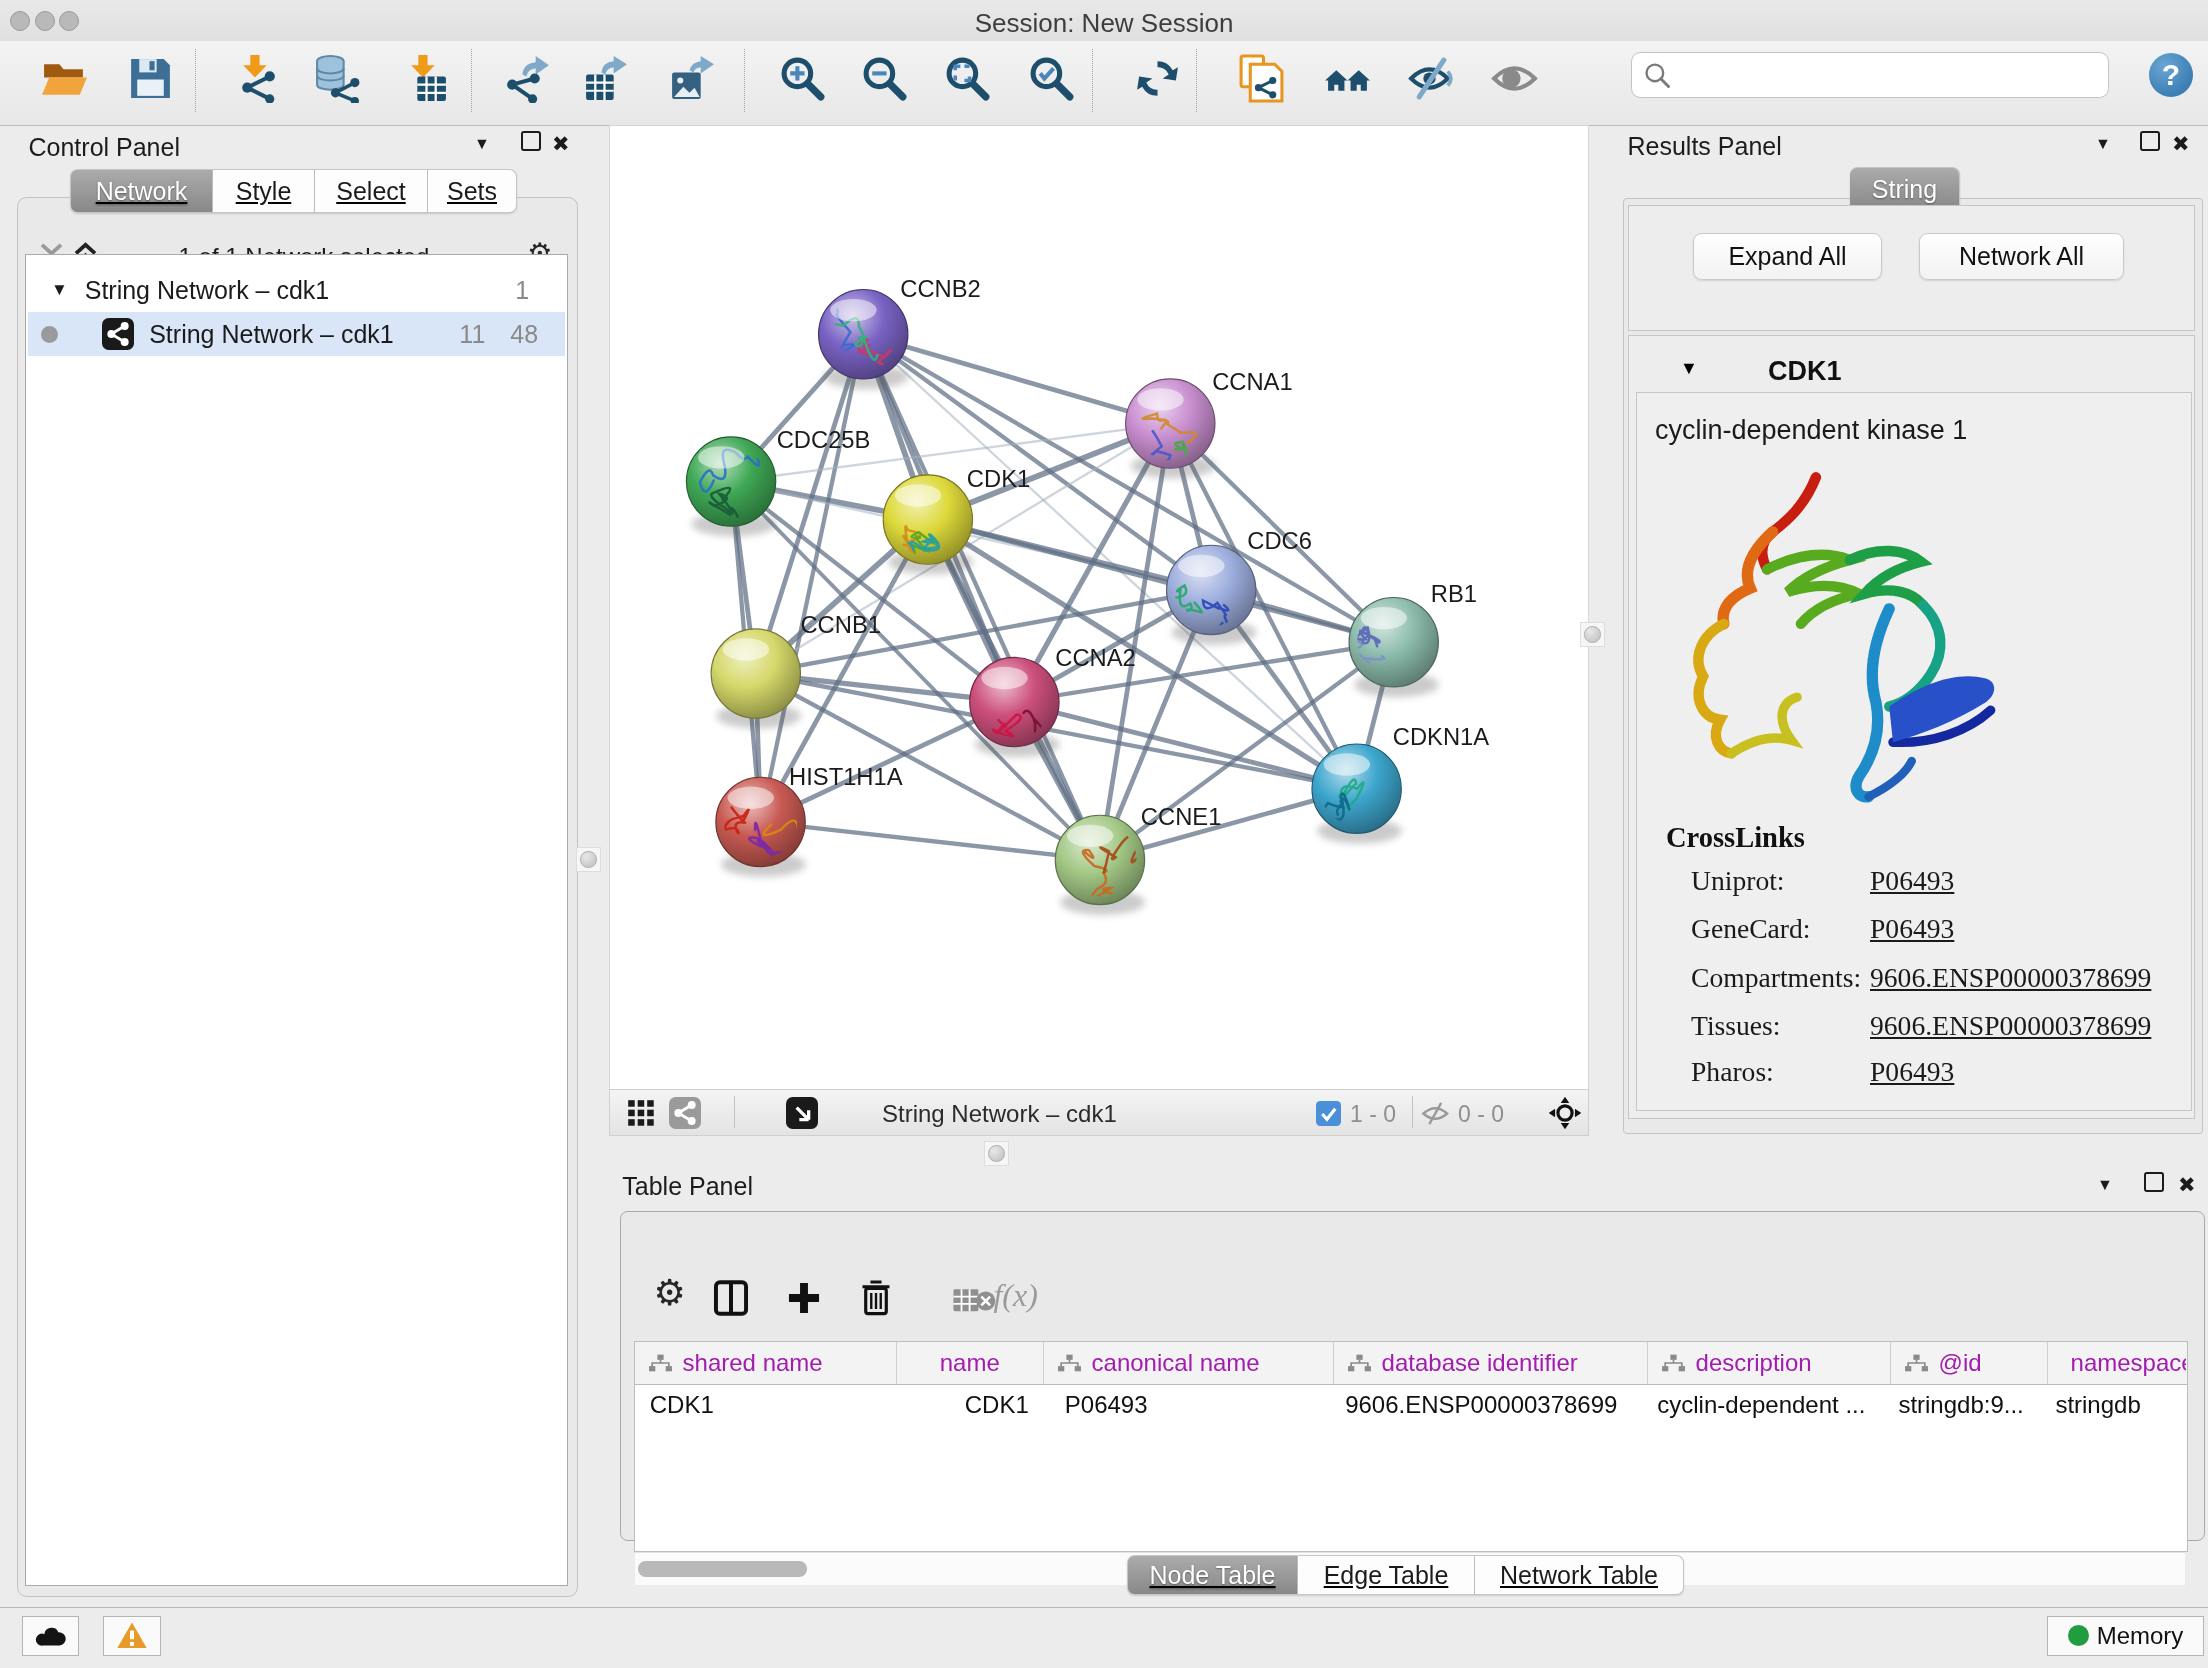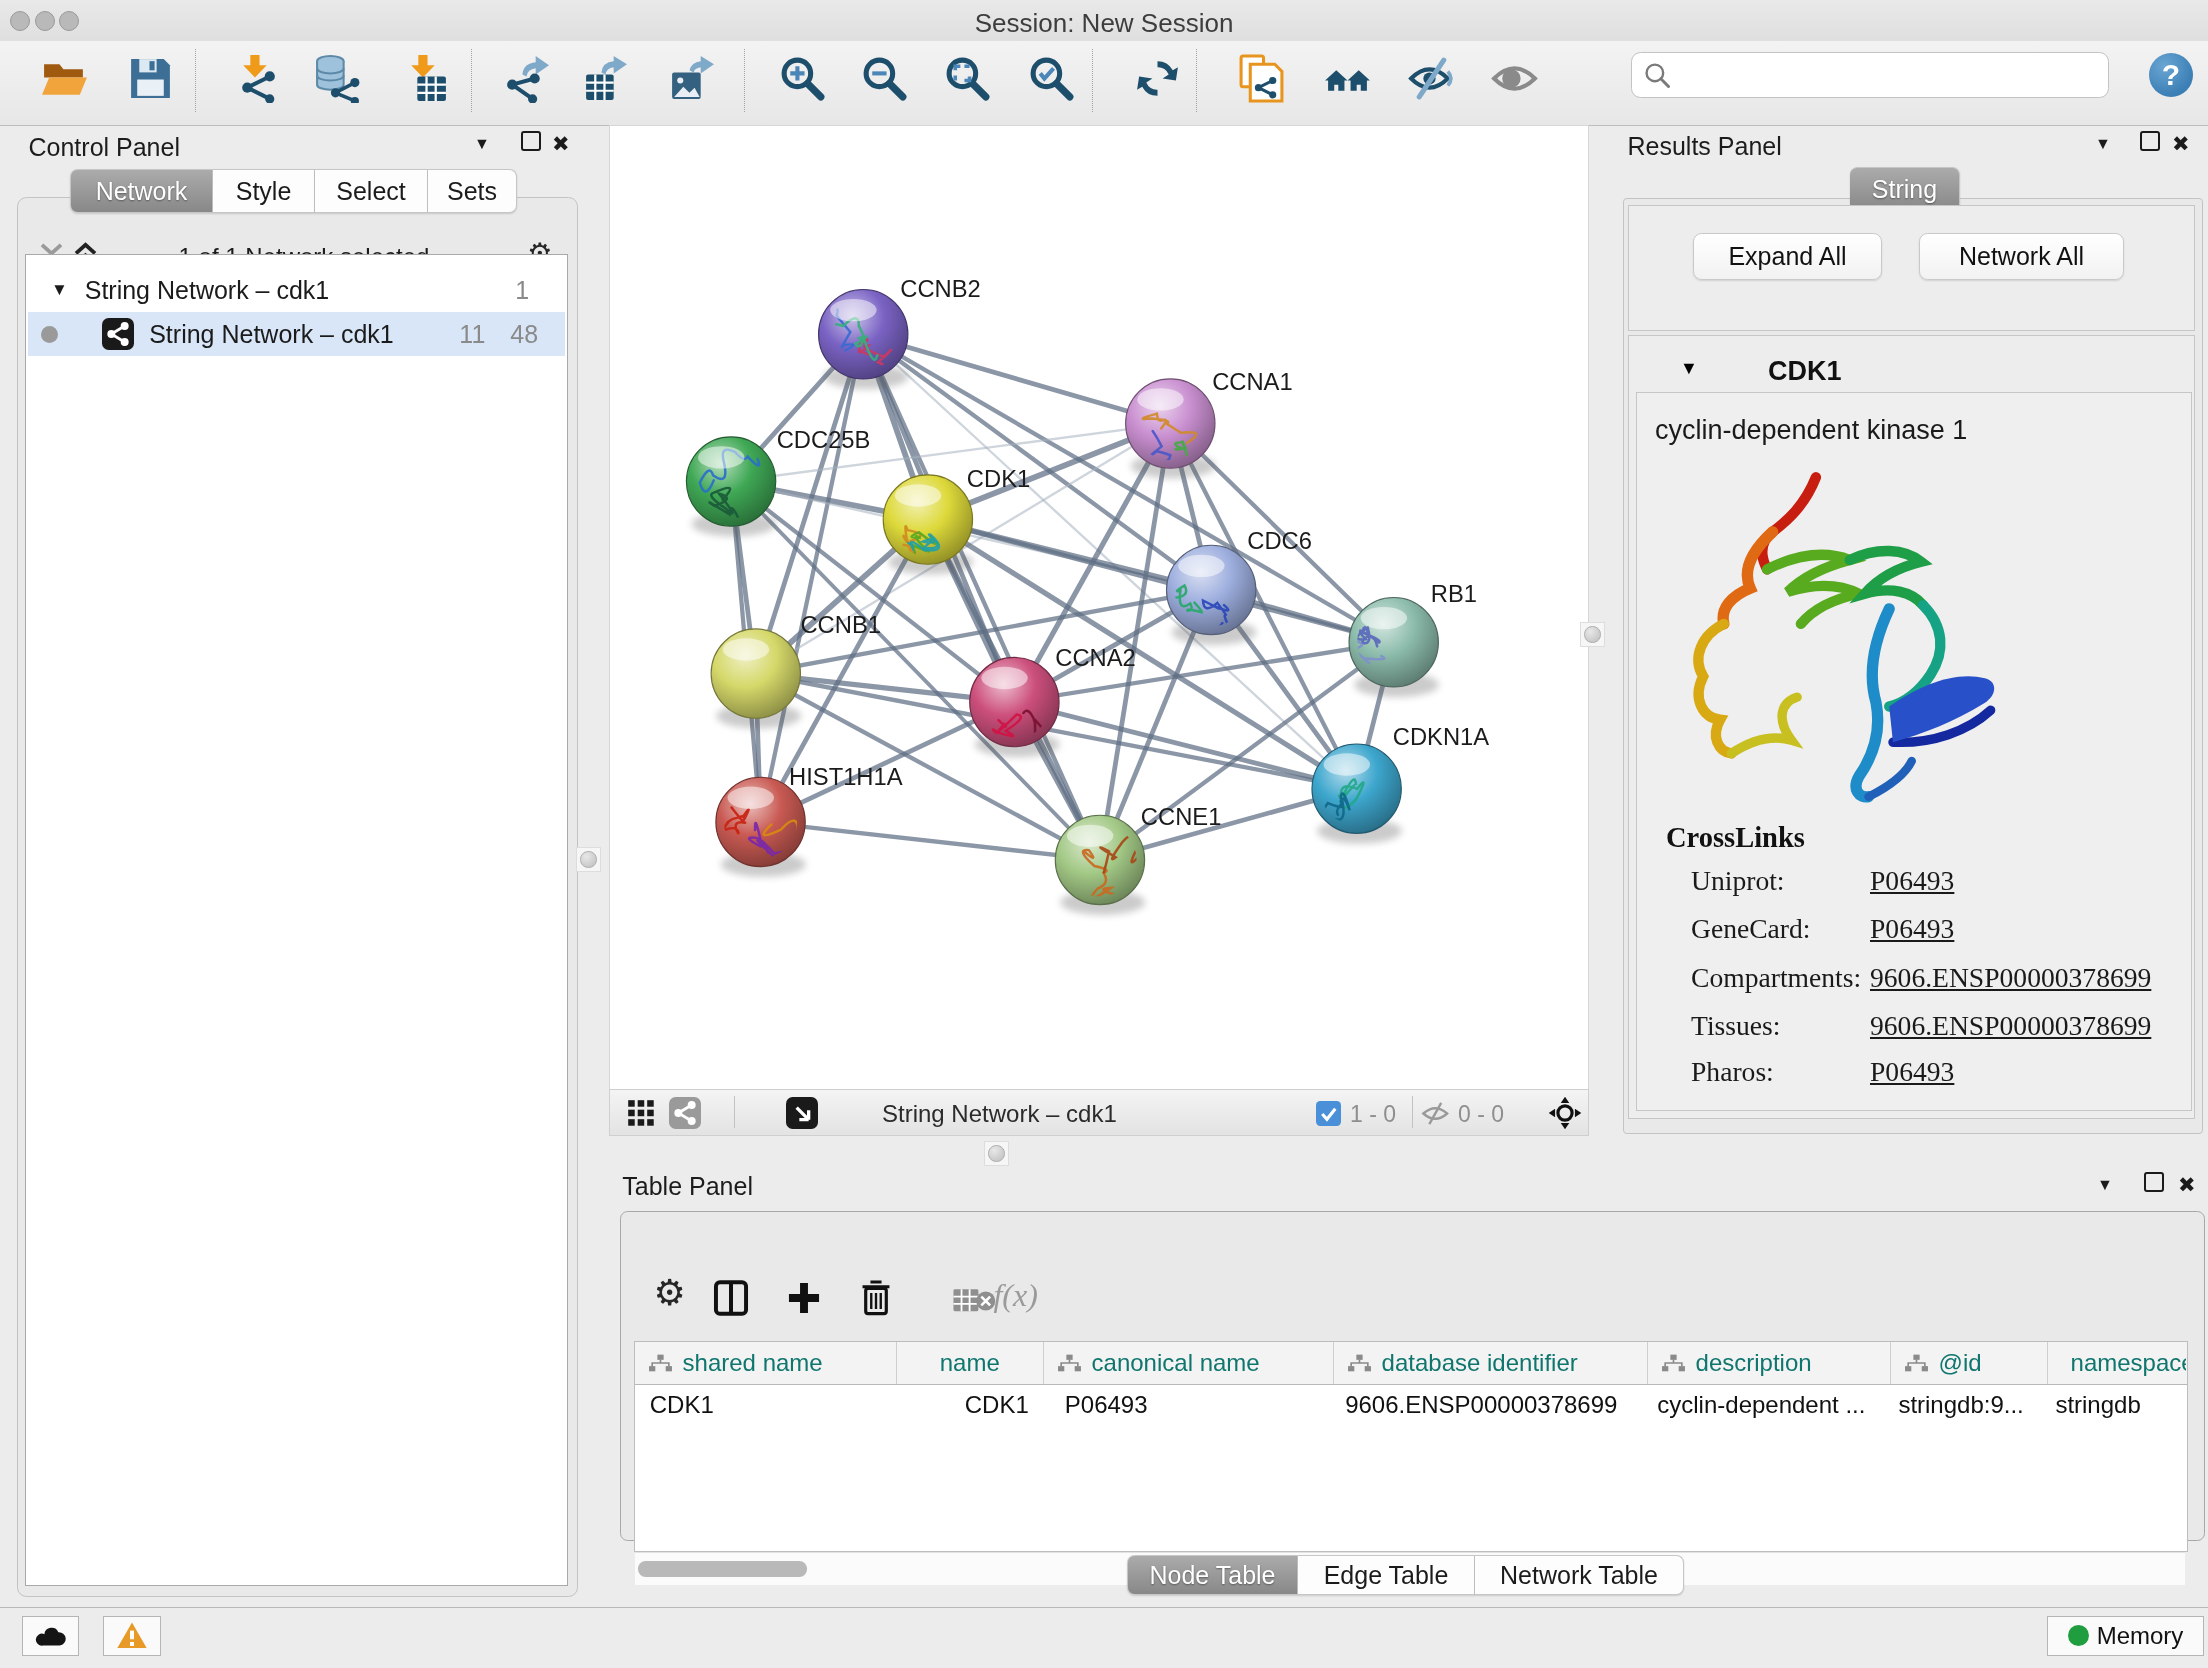--- a/index.html
+++ b/index.html
@@ -22,21 +22,21 @@
              border:1px solid #c3c3c3;border-radius:9.5px;}
   .searchbox input{position:absolute;left:49px;top:3.8px;width:409px;height:32px;border:none;outline:none;
                    font-size:23px;background:transparent;font-family:inherit;}
   .helpbtn{position:absolute;left:2149px;top:12.4px;width:44px;height:44px;border-radius:50%;
            background:radial-gradient(circle at 35% 30%, #6aa6d4, #3c7fb5 70%);color:#fff;font-size:30px;
            font-weight:bold;display:flex;align-items:center;justify-content:center;}
   
   .ptitle{font-size:25px;color:#1c1c1c;}
   .pctrl{position:absolute;top:5.7px;font-size:21px;color:#1b1b1b;line-height:25px;}
   .floatbox{display:inline-block;width:16px;height:16px;border:2.4px solid #1b1b1b;border-radius:2.9px;}
-  .tabs{display:flex;}
+  .tabs{display:flex;text-decoration:underline;}
   .tab{height:42px;background:#fdfdfd;border:1px solid #c6c6c6;border-left-width:0;
        display:flex;align-items:center;justify-content:center;font-size:25px;color:#1b1b1b;
        box-shadow:0 1px 1.9px rgba(0,0,0,.15);}
   .tab:first-child{border-left-width:1px;border-radius:7.6px 0 0 7.6px;}
   .tab:last-child{border-radius:0 7.6px 7.6px 0;}
   .tab.sel{background:linear-gradient(#ababab,#888);color:#fff;text-shadow:0 1px 1.9px rgba(0,0,0,.4);}
   .panelbox{position:absolute;background:#e9e9e9;border:1.4px solid #c3c3c3;border-radius:9.5px;}
   .innerbox{position:absolute;background:#ededed;border:1.4px solid #c6c6c6;}
   .whitebox{position:absolute;background:#fff;border:1.4px solid #a9a9a9;}
   .btn{position:absolute;background:linear-gradient(#ffffff,#f2f2f2);border:1px solid #c9c9c9;border-radius:8.6px;
@@ -55,21 +55,21 @@
   .graycnt{font-size:23px;color:#8e8e8e;}
   .grip{position:absolute;width:23px;height:23px;background:#f6f6f6;border:1px solid #ddd;
         display:flex;align-items:center;justify-content:center;}
   .grip i{width:14.3px;height:14.3px;border-radius:50%;background:radial-gradient(circle at 35% 30%,#e8e8e8,#bdbdbd);border:1px solid #b0b0b0;}
   
   .serif{font-family:"Liberation Serif","DejaVu Serif",serif;}
   .xrow{position:absolute;font-size:27.6px;color:#1a1a1a;}
   
   .tpbox{position:absolute;background:#e9e9e9;border:1.9px solid #a8a8a8;border-radius:7.6px;}
   .thead{display:flex;background:#f3f3f3;border-bottom:1.4px solid #b9b9b9;height:42px;}
-  .th{display:flex;align-items:center;gap:9.5px;font-size:24px;color:#0f766e;border-right:1px solid #cfcfcf;
+  .th{display:flex;align-items:center;gap:9.5px;font-size:24px;color:#a21caf;border-right:1px solid #cfcfcf;
       padding-left:13.3px;box-sizing:border-box;overflow:hidden;white-space:nowrap;}
   .trow{display:flex;height:40px;}
   .td{font-size:24px;color:#111;padding-left:15px;box-sizing:border-box;display:flex;align-items:center;
       overflow:hidden;white-space:nowrap;}
   .hscroll{position:absolute;background:#fbfbfb;border-top:1px solid #e2e2e2;}
   .hthumb{position:absolute;background:#b9b9b9;border-radius:7.6px;}
   
   .statusbar{position:absolute;left:0;top:1607px;width:2208px;height:61px;background:#ececec;border-top:1px solid #b8b8b8;}
   .sbtn{position:absolute;top:7.6px;height:38px;background:#fafafa;border:1.9px solid #b5b5b5;
         display:flex;align-items:center;justify-content:center;gap:8px;font-size:24px;color:#111;}

